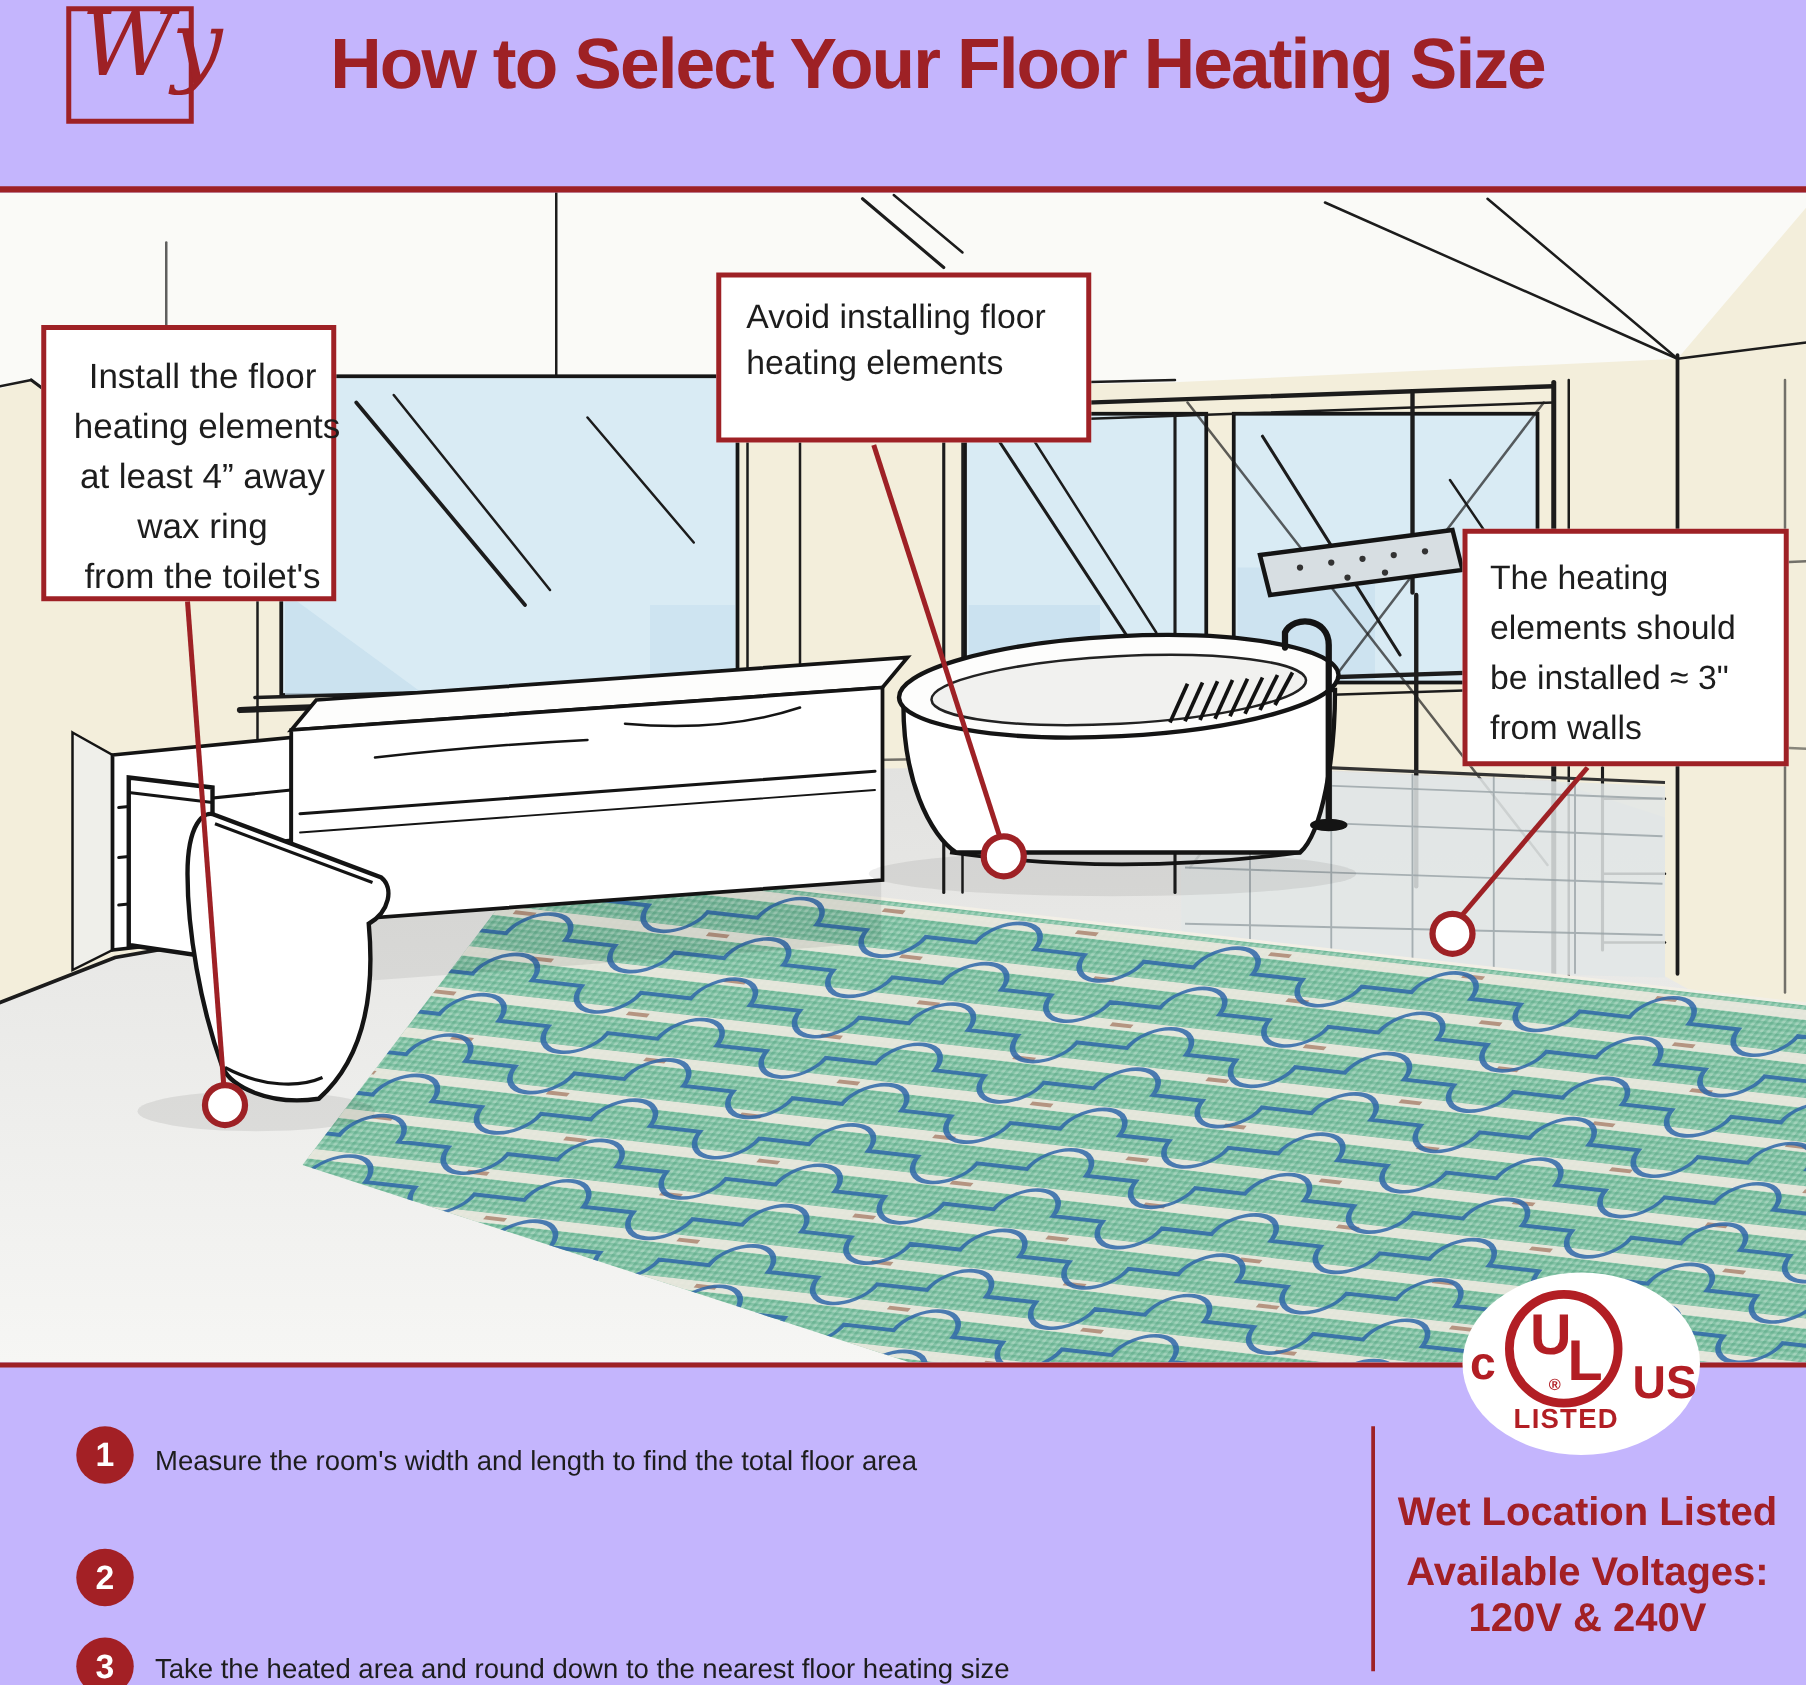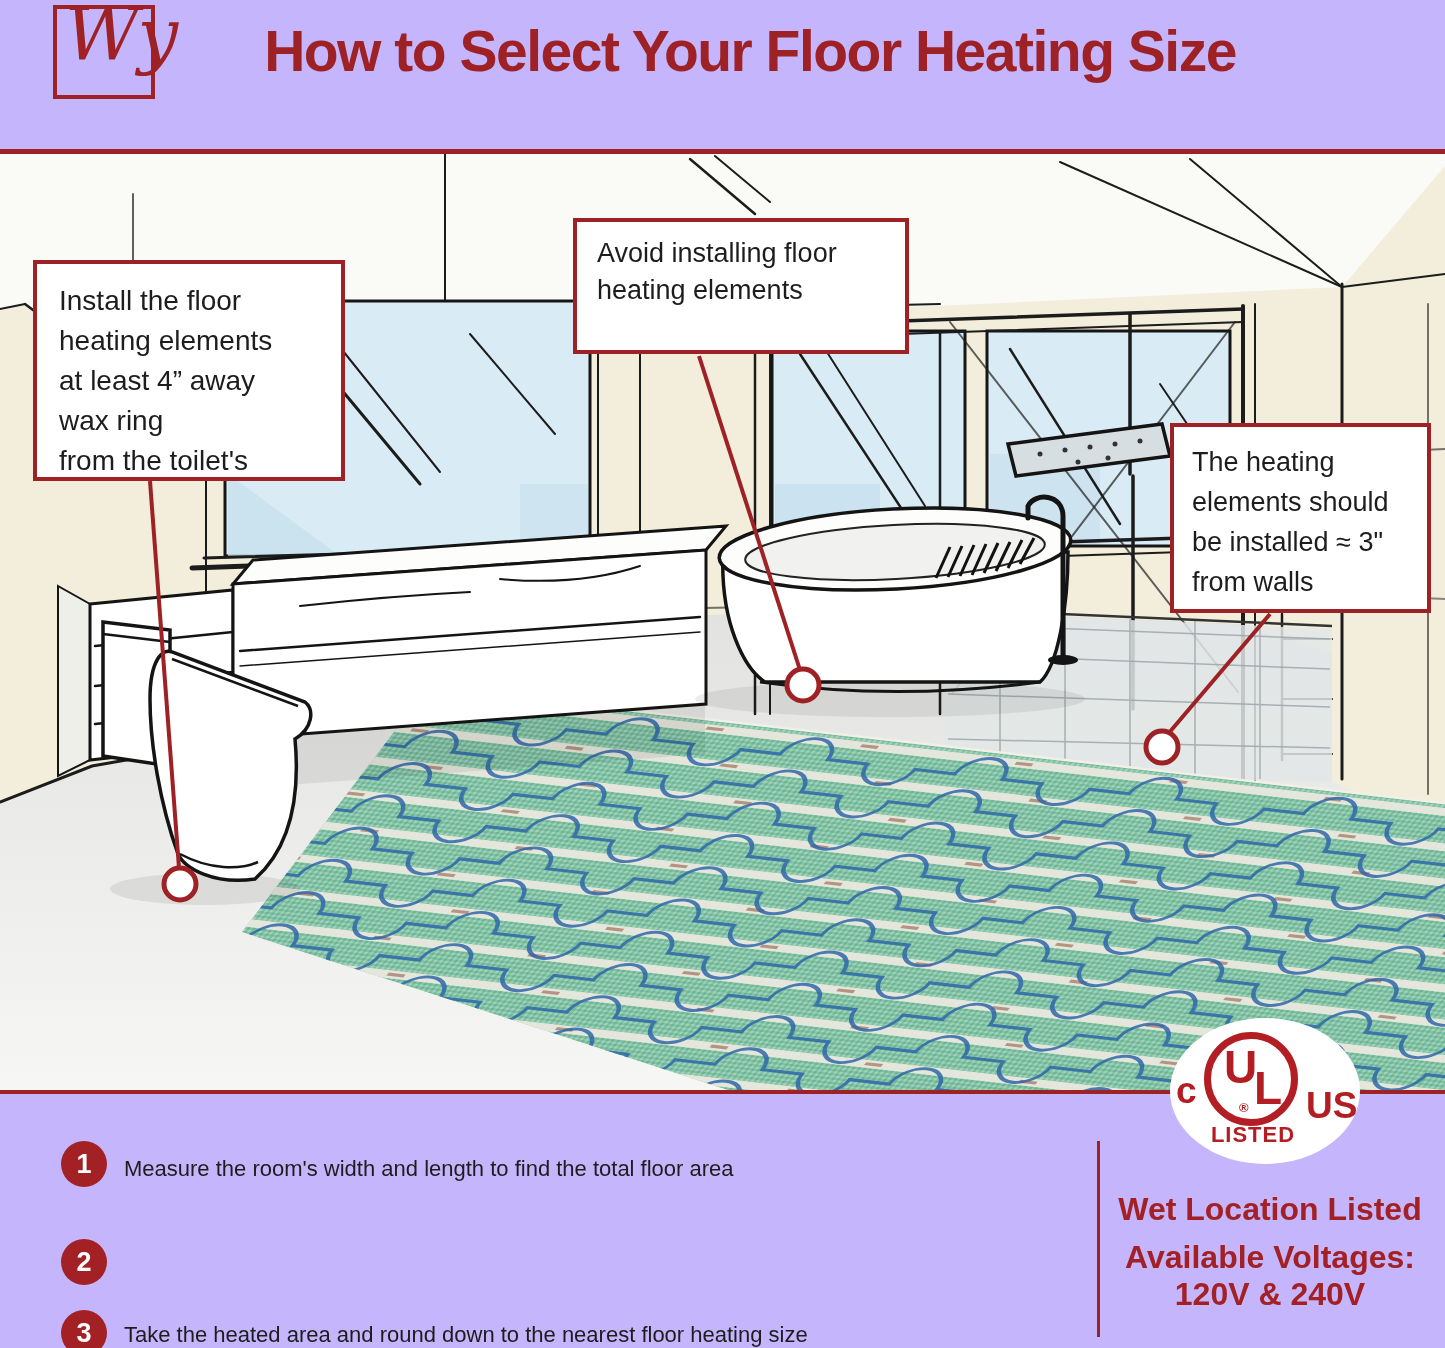--- a/index.html
+++ b/index.html
@@ -22,22 +22,22 @@
   
   .hline{position:absolute;left:0;width:1445px;background:var(--red);z-index:4;}
   .vdivider{position:absolute;left:1097px;top:1141px;width:3px;height:196px;background:var(--red);z-index:4;}
 
   
   .scene{position:absolute;left:0;top:154px;z-index:1;}
 
   
   .callout{position:absolute;background:#fff;border:4px solid var(--red);color:var(--ink);z-index:3;box-sizing:border-box;}
   .callout .ln{white-space:nowrap;}
-  .co-toilet{left:33px;top:260px;width:312px;height:221px;padding:17px 0 0 22px;font-size:28px;line-height:40px;}
-  .co-fixtures{left:573px;top:218px;width:336px;height:136px;padding:13px 0 0 20px;font-size:27px;line-height:37px;}
+  .co-toilet{left:33px;top:260px;width:236px;height:221px;padding:17px 0 0 22px;font-size:28px;line-height:40px;text-align:center;}
+  .co-fixtures{left:573px;top:218px;width:300px;height:136px;padding:13px 0 0 20px;font-size:27px;line-height:37px;}
   .co-walls{left:1170px;top:423px;width:261px;height:190px;padding:15px 0 0 18px;font-size:27px;line-height:40px;}
 
   
   .badge{position:absolute;left:61px;width:46px;height:46px;border-radius:50%;background:var(--badge-red);
     color:#fff;font-weight:bold;font-size:27px;display:flex;align-items:center;justify-content:center;z-index:3;}
   .step-text{position:absolute;left:124px;width:1000px;color:var(--ink);font-size:22px;line-height:46px;z-index:3;}
 
   
   .blob{position:absolute;left:1170px;top:1018px;width:190px;height:146px;background:#fff;border-radius:50%;z-index:5;}
   .ul-wrap{position:absolute;z-index:6;color:var(--ul-red);}

